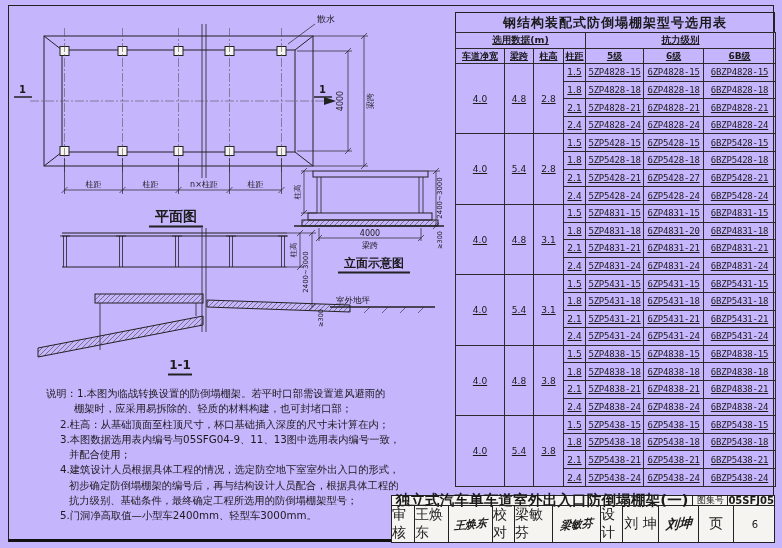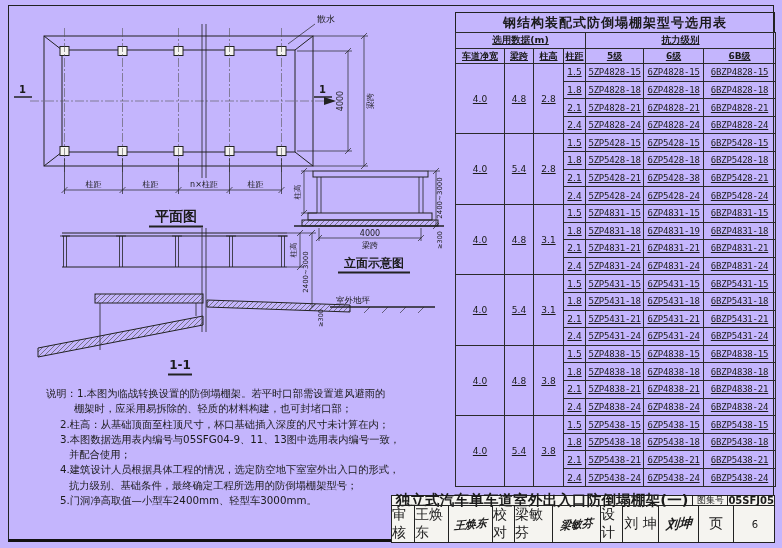--- a/index.html
+++ b/index.html
@@ -236,42 +236,42 @@
           </tr>
       <tr class="dr">
             <td>1.8</td>
             <td class="mono">5ZP5428-18</td>
             <td class="mono">6ZP5428-18</td>
             <td class="mono">6BZP5428-18</td>
           </tr>
       <tr class="dr">
             <td>2.1</td>
             <td class="mono">5ZP5428-21</td>
-            <td class="mono">6ZP5428-38</td>
+            <td class="mono">6ZP5428-27</td>
             <td class="mono">6BZP5428-21</td>
           </tr>
       <tr class="dr">
             <td>2.4</td>
             <td class="mono">5ZP5428-24</td>
             <td class="mono">6ZP5428-24</td>
             <td class="mono">6BZP5428-24</td>
           </tr>
       <tr class="dr">
             <td rowspan="4">4.0</td>
             <td rowspan="4">4.8</td>
             <td rowspan="4">3.1</td>
             <td>1.5</td>
             <td class="mono">5ZP4831-15</td>
             <td class="mono">6ZP4831-15</td>
             <td class="mono">6BZP4831-15</td>
           </tr>
       <tr class="dr">
             <td>1.8</td>
             <td class="mono">5ZP4831-18</td>
-            <td class="mono">6ZP4831-19</td>
+            <td class="mono">6ZP4831-20</td>
             <td class="mono">6BZP4831-18</td>
           </tr>
       <tr class="dr">
             <td>2.1</td>
             <td class="mono">5ZP4831-21</td>
             <td class="mono">6ZP4831-21</td>
             <td class="mono">6BZP4831-21</td>
           </tr>
       <tr class="dr">
             <td>2.4</td>
@@ -367,20 +367,21 @@
   <div class="notes">
     <div class="nl first">
       <span class="lbl">说明：</span>
       <span>1.本图为临战转换设置的防倒塌棚架。若平时口部需设置遮风避雨的</span>
     </div>
     <div class="nl ml-b">棚架时，应采用易拆除的、轻质的材料构建，也可封堵口部；</div>
     <div class="nl ml-a">2.柱高：从基础顶面至柱顶尺寸，杯口基础插入深度的尺寸未计算在内；</div>
     <div class="nl ml-a">3.本图数据选用表内编号与05SFG04-9、11、13图中选用表内编号一致，</div>
     <div class="nl ml-c">并配合使用；</div>
     <div class="nl ml-a">4.建筑设计人员根据具体工程的情况，选定防空地下室室外出入口的形式，</div>
+    <div class="nl ml-c">初步确定防倒塌棚架的编号后，再与结构设计人员配合，根据具体工程的</div>
     <div class="nl ml-c">抗力级别、基础条件，最终确定工程所选用的防倒塌棚架型号；</div>
     <div class="nl ml-a">5.门洞净高取值—小型车2400mm、轻型车3000mm。</div>
   </div>
 
   <div class="tb">
     <div class="tb-top">
       <div class="c tb-title">独立式汽车单车道室外出入口防倒塌棚架(一)</div>
       <div class="c w35">图集号</div>
       <div class="c w42">05SFJ05</div>
     </div>

